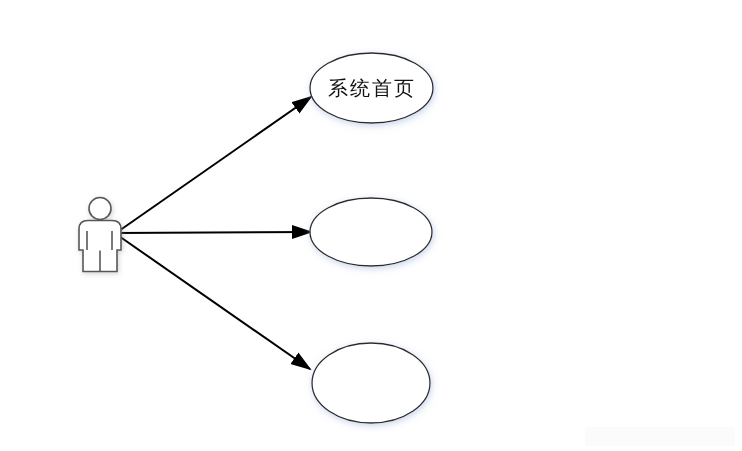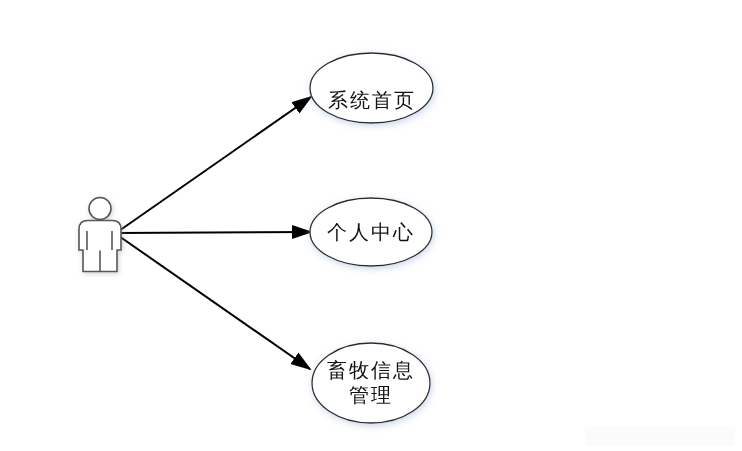--- a/index.html
+++ b/index.html
@@ -50,21 +50,21 @@
 
   .label {
     position: absolute;
     color: var(--text);
     font-size: 20px;
     letter-spacing: 2px;
     text-align: center;
     white-space: normal;
     line-height: 26px;
   }
-  .uc-label-1 { left: 302px; top: 87px;  width: 140px; }
+  .uc-label-1 { left: 302px; top: 75px;  width: 140px; }
   .uc-label-2 { left: 301px; top: 219px; width: 140px; }
   .uc-label-3 { left: 323px; top: 358px; width: 96px;  line-height: 25px; }
   .actor-label {
     left: 84px; top: 305px; width: 26px;
     letter-spacing: 0; line-height: 29px;
   }
 </style>
 </head>
 <body>
 
@@ -101,17 +101,15 @@
       <circle class="actor-shape" cx="100" cy="208.5" r="11"></circle>
       <path class="actor-shape" d="M 79,250 L 79,229 Q 79,220.5 88,220.5 L 112,220.5 Q 121,220.5 121,229 L 121,250 L 117,250 L 117,271.5 L 83,271.5 L 83,250 Z"></path>
       <path class="actor-line" d="M 87,231 L 87,250"></path>
       <path class="actor-line" d="M 112,231 L 112,250"></path>
       <path class="actor-line" d="M 100,250.5 L 100,271"></path>
     </g>
   </svg>
 
   <div class="label uc-label-1">系统首页</div>
 
-  <div class="label uc-label-2">个人中心</div>
 
-  <div class="label uc-label-3">畜牧信息管理</div>
 
 </div>
 
 </body></html>

